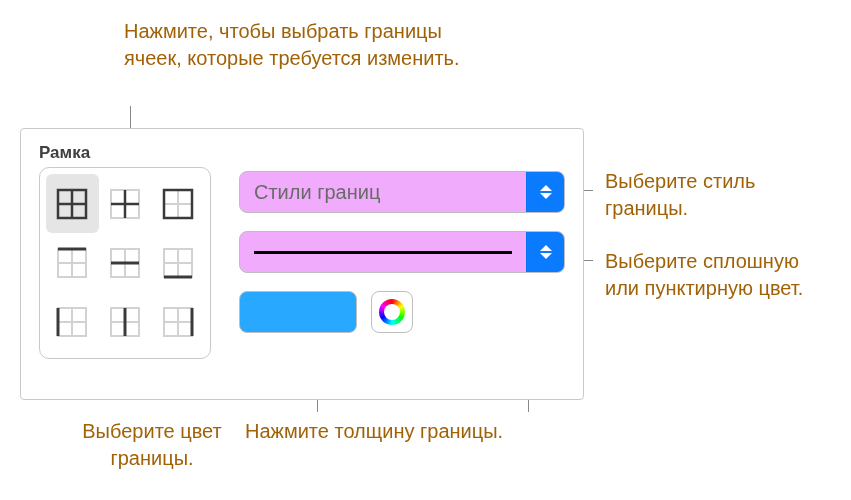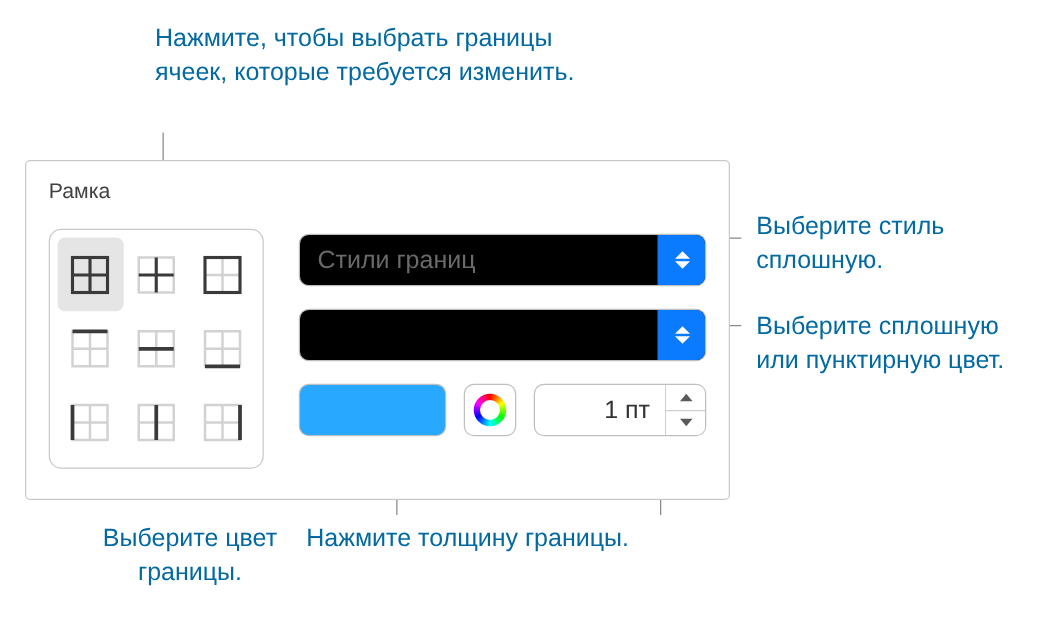--- a/index.html
+++ b/index.html
@@ -8,21 +8,21 @@
       background: #fff;
       width: 851px;
       height: 500px;
       position: relative;
       overflow: hidden;
     }
     .callout {
       position: absolute;
       font-size: 20px;
       line-height: 1.35;
-      color: #0369a1;
+      color: #a16207;
     }
     .callout-top { top: 18px; left: 124px; width: 350px; }
     .callout-right-1 { top: 168px; left: 605px; width: 230px; }
     .callout-right-2 { top: 248px; left: 605px; width: 230px; }
     .callout-bottom-1 { top: 418px; left: 67px; width: 170px; text-align: center; }
     .callout-bottom-2 { top: 418px; left: 245px; width: 280px; text-align: left; }
 
     .leader {
       position: absolute;
       background: #888;
@@ -40,21 +40,22 @@
       width: 564px;
       height: 272px;
       border: 1px solid #c9c9c9;
       border-radius: 4px;
       background: #fff;
       padding: 14px 18px 18px 18px;
     }
     .panel-title {
       font-size: 17px;
       color: #404040;
-      margin-bottom: 20px;
+      margin-bottom: 4px;
+      font-weight: bold;
     }
     .panel-body {
       display: flex;
       gap: 28px;
     }
     .border-grid {
       width: 172px;
       height: 192px;
       border: 1px solid #c9c9c9;
       border-radius: 10px;
@@ -83,21 +84,21 @@
       flex-direction: column;
       gap: 18px;
       padding-top: 4px;
     }
     .combo {
       display: flex;
       align-items: stretch;
       height: 42px;
       border: 1px solid #bfbfbf;
       border-radius: 8px;
-      background: #000000;
+      background: #f0abfc;
       overflow: hidden;
     }
     .combo-label {
       flex: 1;
       display: flex;
       align-items: center;
       padding: 0 14px;
       font-size: 20px;
       color: #6a6a6a;
     }
@@ -204,21 +205,21 @@
       border-left: 5px solid transparent;
       border-right: 5px solid transparent;
     }
     .chev-up { border-bottom: 6px solid #5a5a5a; }
     .chev-down { border-top: 6px solid #5a5a5a; }
   </style>
 </head>
 <body>
 
 <div class="callout callout-top">Нажмите, чтобы выбрать границы ячеек, которые требуется изменить.</div>
-<div class="callout callout-right-1">Выберите стиль сплошную.</div>
+<div class="callout callout-right-1">Выберите стиль границы.</div>
 <div class="callout callout-right-2">Выберите сплошную или пунктирную цвет.</div>
 <div class="callout callout-bottom-1">Выберите цвет границы.</div>
 <div class="callout callout-bottom-2">Нажмите толщину границы.</div>
 
 <div class="leader leader-top"></div>
 <div class="leader leader-r1"></div>
 <div class="leader leader-r2"></div>
 <div class="leader leader-b1"></div>
 <div class="leader leader-b2"></div>
 
@@ -316,28 +317,17 @@
           <span class="tri-up"></span>
           <span class="tri-down"></span>
         </div>
       </div>
 
       <div class="row3">
         <div class="color-well" style="background: rgb(40, 169, 255);"></div>
         <div class="color-wheel-btn">
           <div class="hue-ring"></div>
         </div>
-        <div class="stepper">
-          <div class="stepper-value">1 пт</div>
-          <div class="stepper-btns">
-            <div class="step-btn">
-                <span class="chev-up"></span>
-              </div>
-            <div class="step-btn">
-                <span class="chev-down"></span>
-              </div>
-          </div>
-        </div>
       </div>
     </div>
 
   </div>
 </div>
 
 </body></html>

